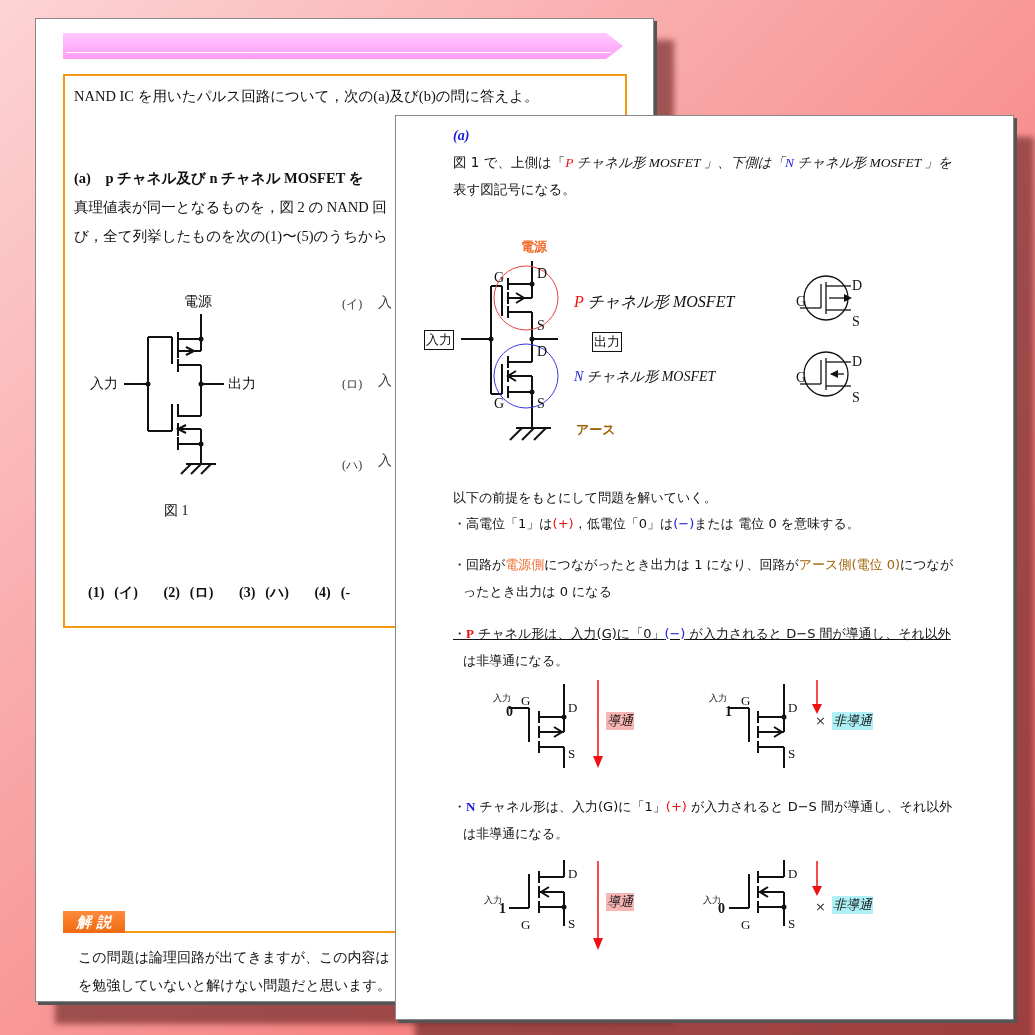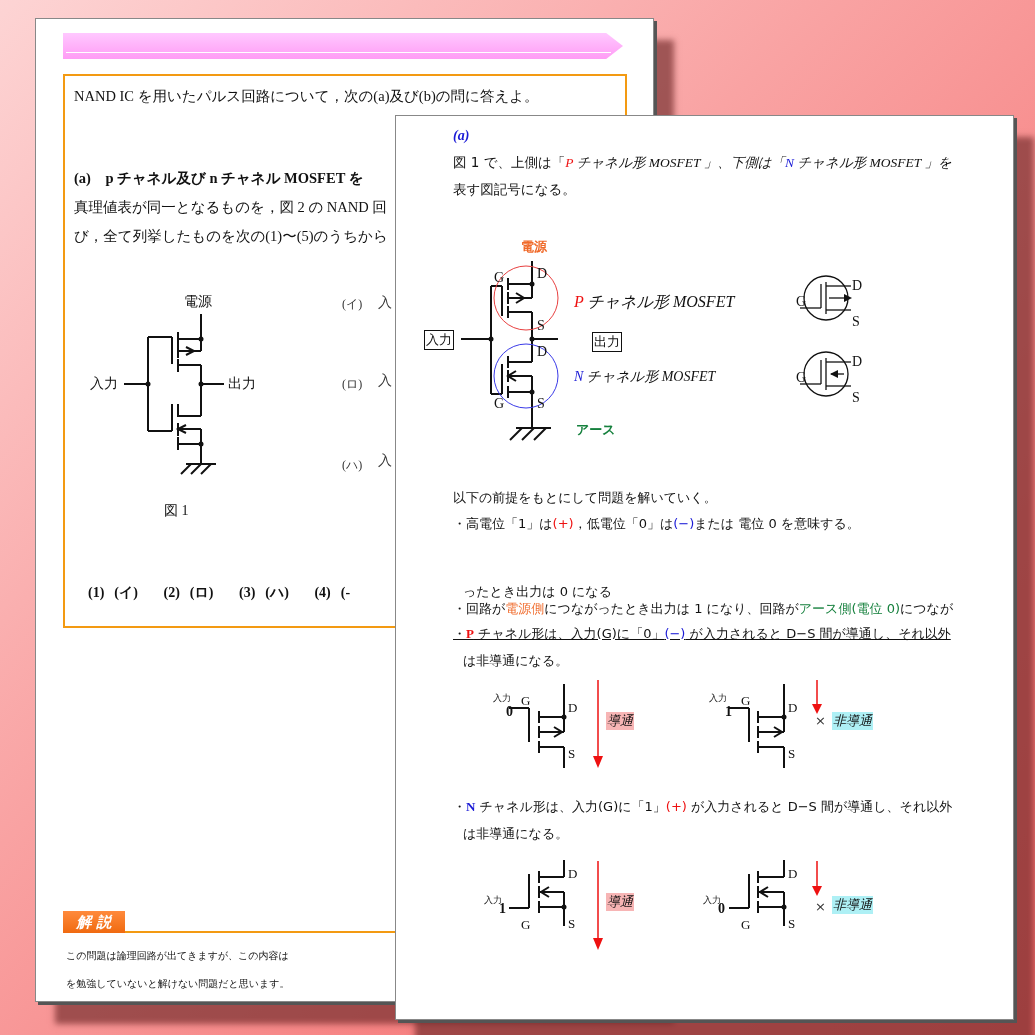--- a/index.html
+++ b/index.html
@@ -45,29 +45,29 @@
     position:absolute; left:52px; top:565px; font-family:"Liberation Serif", serif; font-size:14px; font-weight:bold;
     white-space:nowrap; word-spacing:0;
   }
   .answers span { margin-right:22px; }
   .kaisetsu-tag {
     position:absolute; left:27px; top:892px; width:62px; height:22px;
     background: linear-gradient(180deg,#ff8a3c 0%, #f06a10 100%);
     color:#fff; font-style:italic; font-weight:bold; font-size:15px; text-align:center; line-height:22px;
   }
   .kaisetsu-line { position:absolute; left:89px; top:912px; width:530px; height:2px; background:#f39a12; }
-  .kaisetsu-text { position:absolute; left:30px; font-size:10px; white-space:nowrap; }
+  .kaisetsu-text { position:absolute; left:42px; font-size:14px; white-space:nowrap; }
 
   
   .p2text { position:absolute; left:57px; font-size:13.5px; white-space:nowrap; }
   .sec-label { position:absolute; left:57px; top:12px; color:#1a1ad6; font-style:italic; font-weight:bold; font-family:"Liberation Serif", serif; font-size:14px;}
   .red { color:#e11; }
   .blue { color:#1a1ad6; }
   .orange { color:#f06a2a; }
-  .green { color:#15803d; }
+  .green { color:#a16207; }
   .serif-i { font-family:"Liberation Serif", serif; font-style:italic; }
   .serif-b { font-family:"Liberation Serif", serif; font-weight:bold; }
   svg { position:absolute; overflow:visible; }
   .svgtext { font-family:"Liberation Serif", serif; }
 </style>
 </head>
 <body>
 
 <div id="page1" class="page">
   <div class="banner"></div>
@@ -231,21 +231,21 @@
   <div style="position:absolute; left:28px; top:214px; font-size:13px; border:1px solid #111; padding:0 1px; background:#fff;">入力</div>
   <div style="position:absolute; left:196px; top:216px; font-size:13px; border:1px solid #111; padding:0 1px; background:#fff;">出力</div>
   <div style="position:absolute; left:180px; top:305px; font-size:13px; font-weight:bold;" class="green">アース</div>
   <div style="position:absolute; left:178px; top:176px; font-size:16px;" class="serif-i"><span class="red">P</span><span> チャネル形  MOSFET</span></div>
   <div style="position:absolute; left:178px; top:252px; font-size:14px;" class="serif-i"><span class="blue">N</span><span> チャネル形  MOSFET</span></div>
 
   <div class="p2text" style="top:373px; font-size:13px;">以下の前提をもとにして問題を解いていく。</div>
   <div class="p2text" style="top:399px; font-size:13px;">
     <span>・高電位「1」は</span><span class="red">(+)</span><span>，低電位「0」は</span><span class="blue">(−)</span><span>または 電位 0 を意味する。</span>
   </div>
-  <div class="p2text" style="top:440px; font-size:13px;margin-top:44px;">
+  <div class="p2text" style="top:440px; font-size:13px;">
     <span>・回路が</span><span class="orange">電源側</span><span>につながったとき出力は 1 になり、回路が</span><span class="green">アース側(電位 0)</span><span>につなが</span>
   </div>
   <div class="p2text" style="top:467px; left:67px; font-size:13px;">ったとき出力は 0 になる</div>
 
   <div class="p2text" style="top:509px; font-size:13px;text-decoration:underline;">
     <span>・</span><span class="red serif-b">P</span><span> チャネル形は、入力(G)に「0」</span><span class="blue">(−)</span><span> が入力されると D−S 間が導通し、それ以外</span>
   </div>
   <div class="p2text" style="top:536px; left:67px; font-size:13px;">は非導通になる。</div>
 
   <svg style="left:0;top:0;" width="617" height="903">

